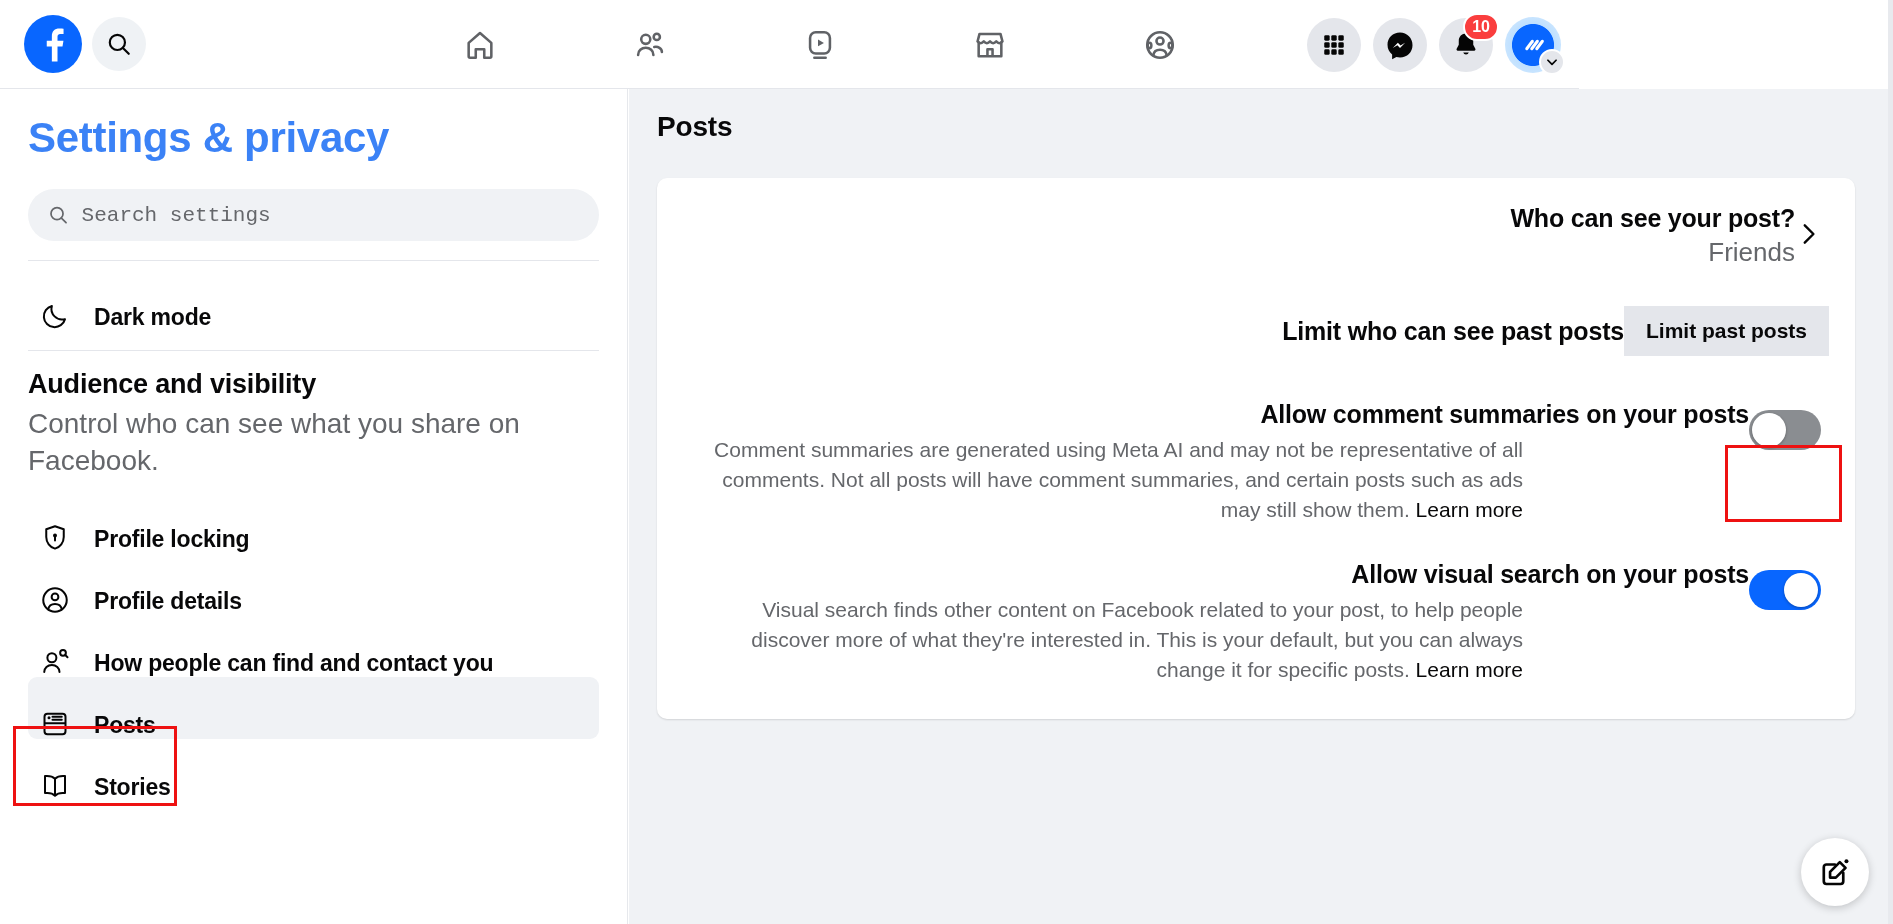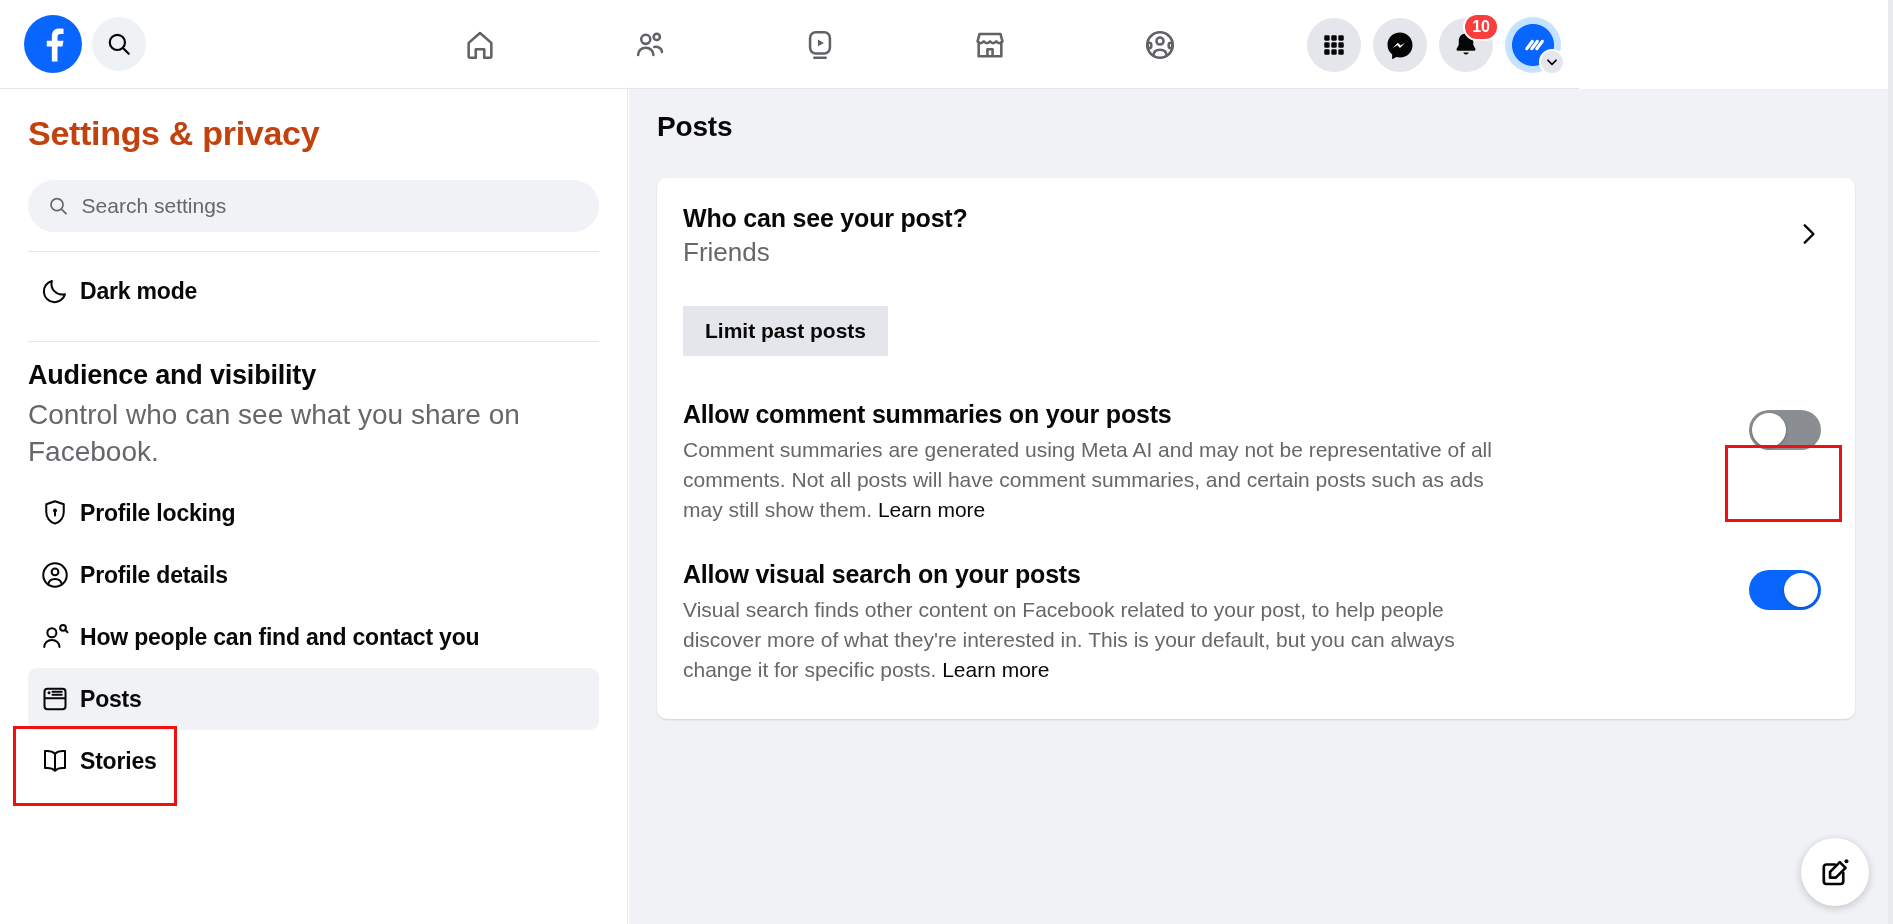--- a/index.html
+++ b/index.html
@@ -75,38 +75,38 @@
   
   .sidebar {
     position: absolute; top: 89px; left: 0;
     width: 628px; height: 835px;
     background: #ffffff;
     border-right: 1px solid #e6e8ec;
     padding: 0 28px;
     overflow: hidden;
   }
   .side-title {
-    font-size: 34px; font-weight: bold; color: #c2410c;
+    font-size: 42px; font-weight: bold; color: #3b82f6;
     margin-top: 25px; letter-spacing: -0.3px;
   }
   .search-box {
     margin-top: 27px; height: 52px; border-radius: 26px;
     background: #f0f2f5; display: flex; align-items: center;
     padding: 0 20px; gap: 13px; cursor: text;
   }
   .search-box input {
     border: none; outline: none; background: transparent;
-    font-family: Liberation Sans, sans-serif;
+    font-family: Liberation Mono, monospace;
     font-size: 21px; color: #050505; width: 100%;
   }
   .search-box input::placeholder { color: #65676b; }
   .divider { height: 1px; background: #e4e6eb; margin: 19px 0 0 0; }
 
   .row-item {
-    display: flex; align-items: center; gap: 8px;
+    display: flex; align-items: flex-end; gap: 22px;
     height: 62px; border-radius: 9px; cursor: pointer;
     padding: 0 10px;
   }
   .row-item .lbl { font-size: 23px; color: #080809; font-weight: bold; letter-spacing: -0.2px; }
   .row-item.selected { background: #f0f2f5; }
   .icon-slot { width: 34px; display: flex; align-items: center; justify-content: center; flex: none; }
 
   .sec-head {
     font-size: 27px; font-weight: bold; color: #080809;
     margin-top: 18px; letter-spacing: -0.2px;
@@ -135,21 +135,21 @@
     margin: 22px 0 0 28px; letter-spacing: -0.2px;
   }
   .card {
     margin: 35px 38px 0 28px;
     background: #ffffff; border-radius: 10px;
     box-shadow: 0 1px 2px rgba(0,0,0,0.13);
     padding: 0 26px;
   }
 
   .crow { display: flex; align-items: flex-start; }
-  .crow-left { flex: 1 1 auto; min-width: 0; }
+  .crow-left { flex: 1 1 auto; min-width: 0; text-align: right; }
 
   .r1 { padding: 26px 0 24px 0; }
   .r1 .t { font-size: 25px; font-weight: bold; color: #080809; letter-spacing: -0.2px; }
   .r1 .s { font-size: 26px; color: #65676b; margin-top: 4px; }
   .chev-right { align-self: center; padding-right: 8px; }
 
   .r2 { padding: 14px 0 14px 0; align-items: center; }
   .r2 .t { font-size: 25px; font-weight: bold; color: #080809; letter-spacing: -0.2px; }
   .btn-grey {
     background: #e4e6eb; border: none; border-radius: 0;
@@ -397,20 +397,23 @@
         <div class="s">Friends</div>
       </div>
       <div class="chev-right">
         <svg width="26" height="26" viewBox="0 0 24 24" fill="none" stroke="#050505" stroke-width="2.2" stroke-linecap="round" stroke-linejoin="round">
           <path d="M9 4l8 8-8 8"></path>
         </svg>
       </div>
     </div>
 
     <div class="crow r2">
+      <div class="crow-left">
+        <div class="t">Limit who can see past posts</div>
+      </div>
       <button class="btn-grey">Limit past posts</button>
     </div>
 
     <div class="crow r3">
       <div class="crow-left">
         <div class="sect-t">Allow comment summaries on your posts</div>
         <div class="sect-p">
           <span>Comment summaries are generated using Meta AI and may not be representative of all comments. Not all posts will have comment summaries, and certain posts such as ads may still show them.</span>
           <span class="lm">Learn more</span>
         </div>

